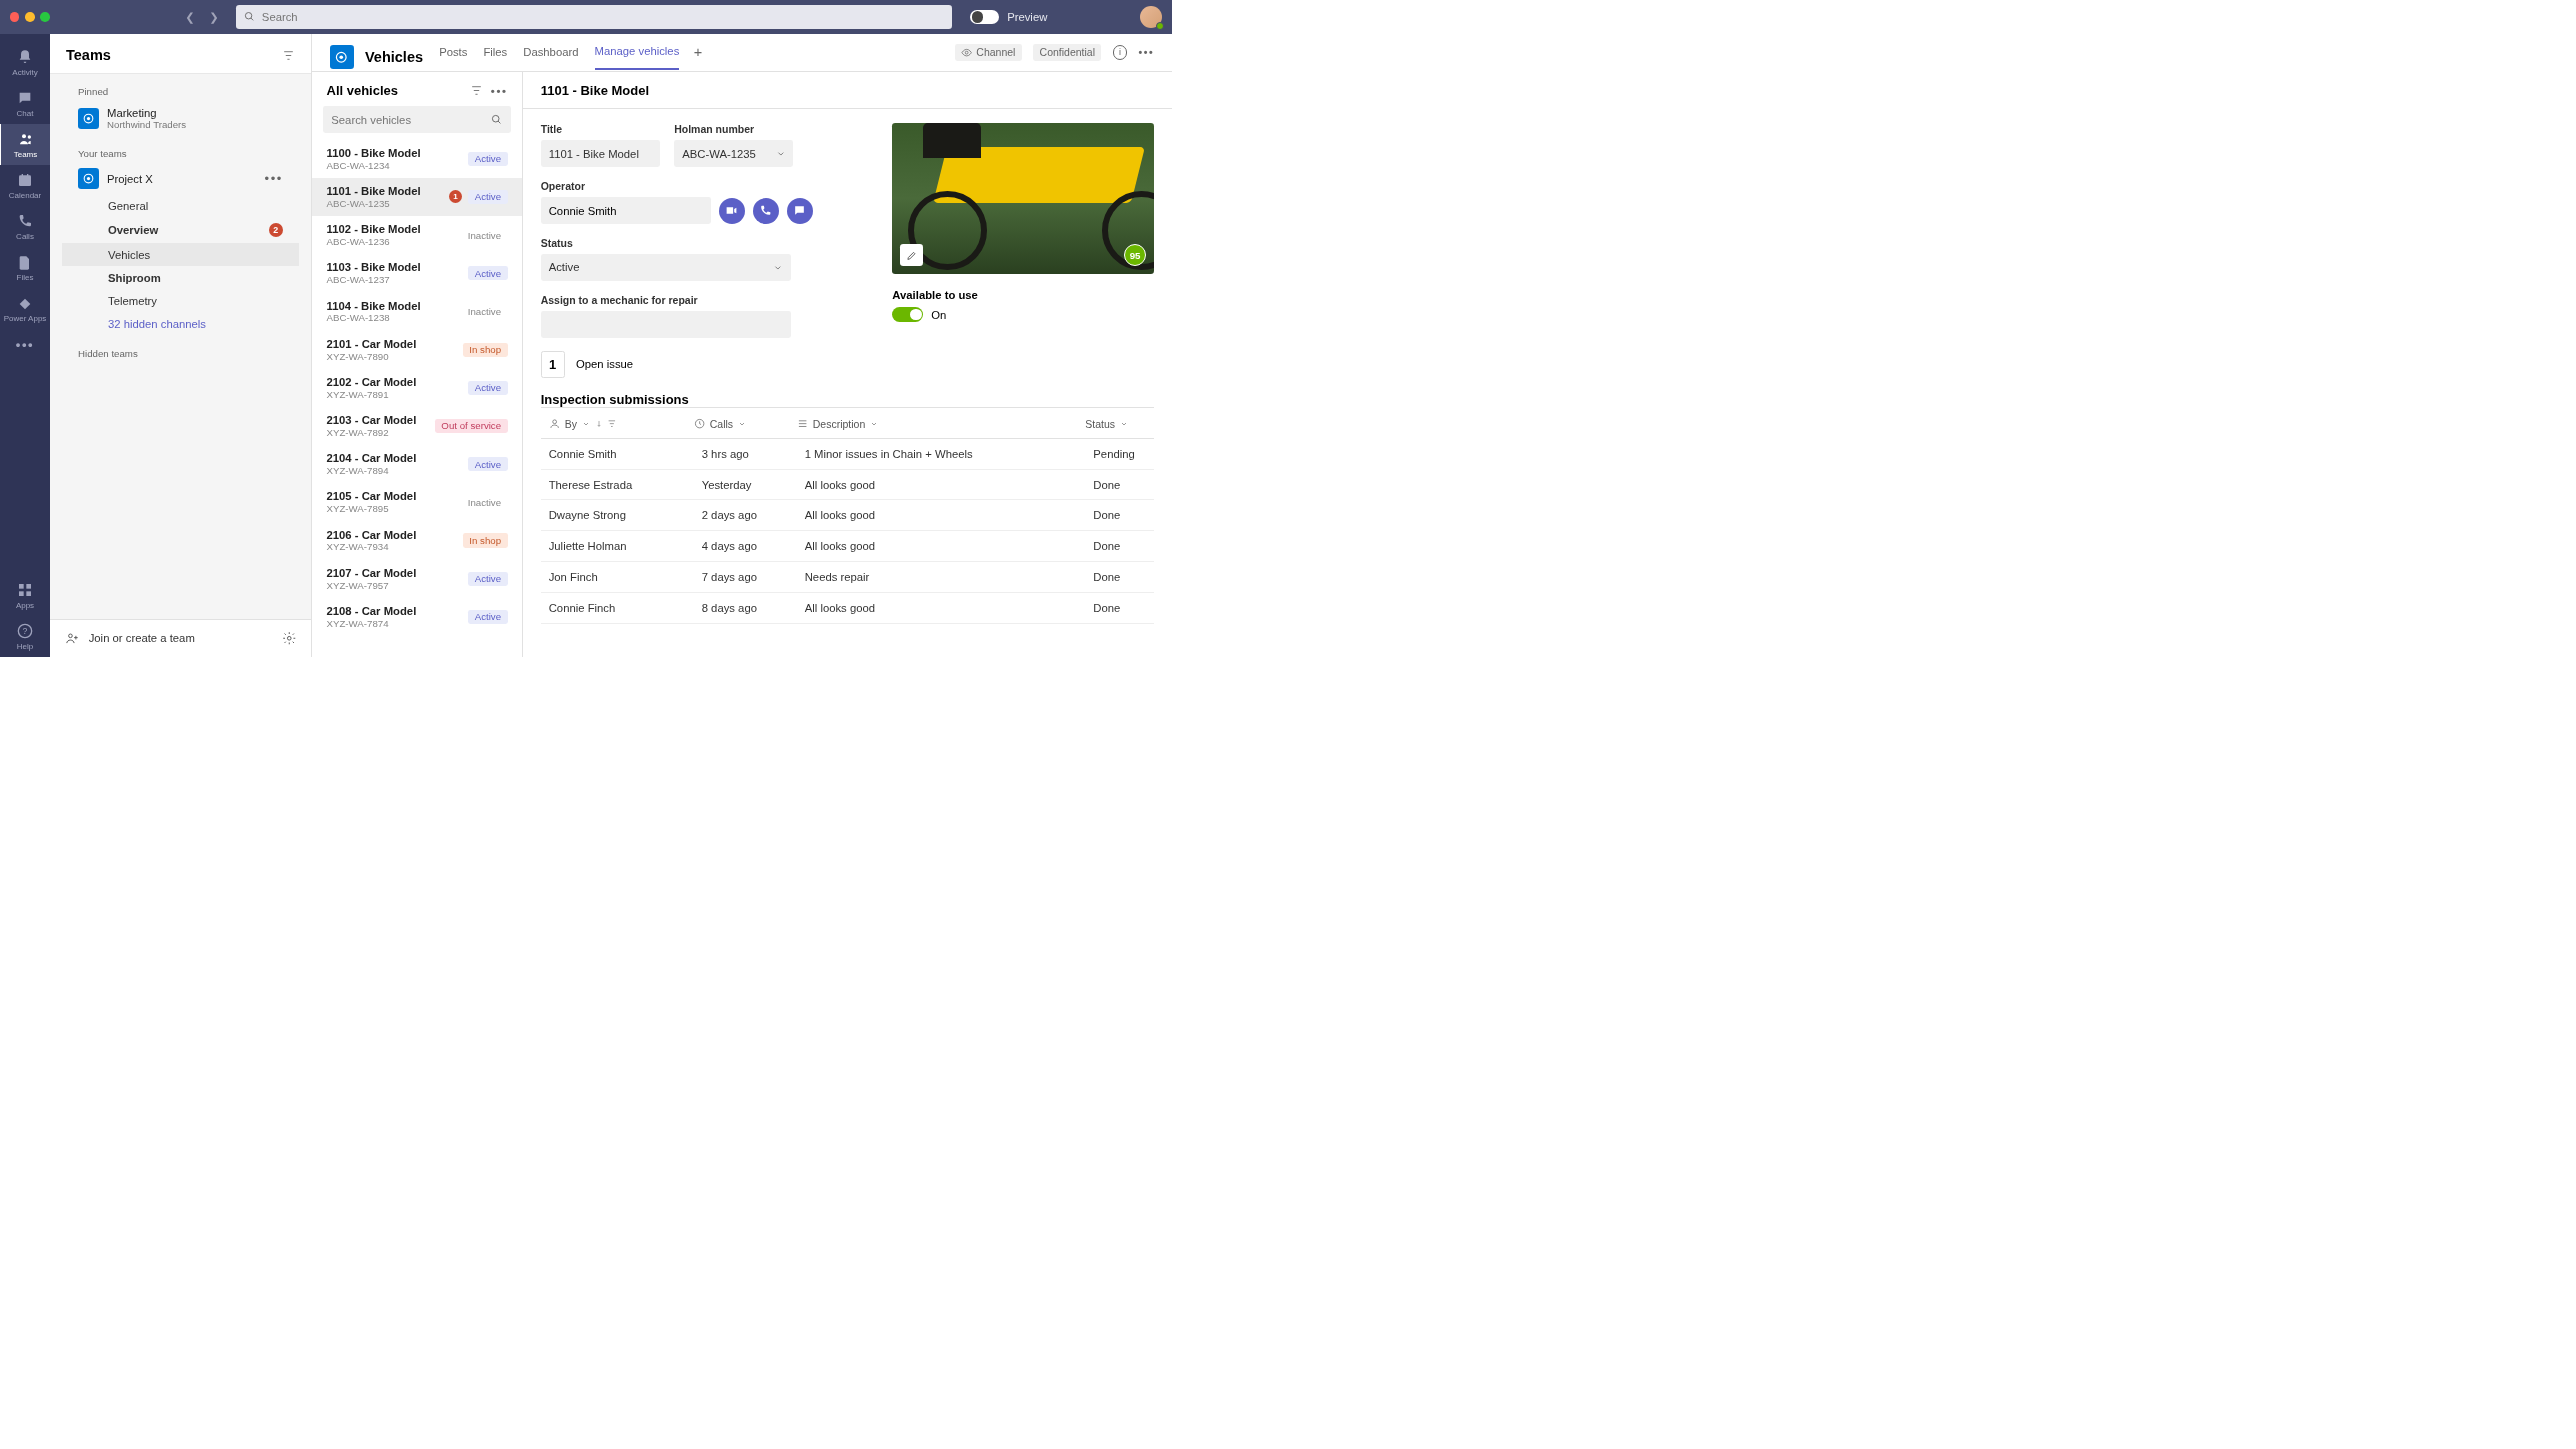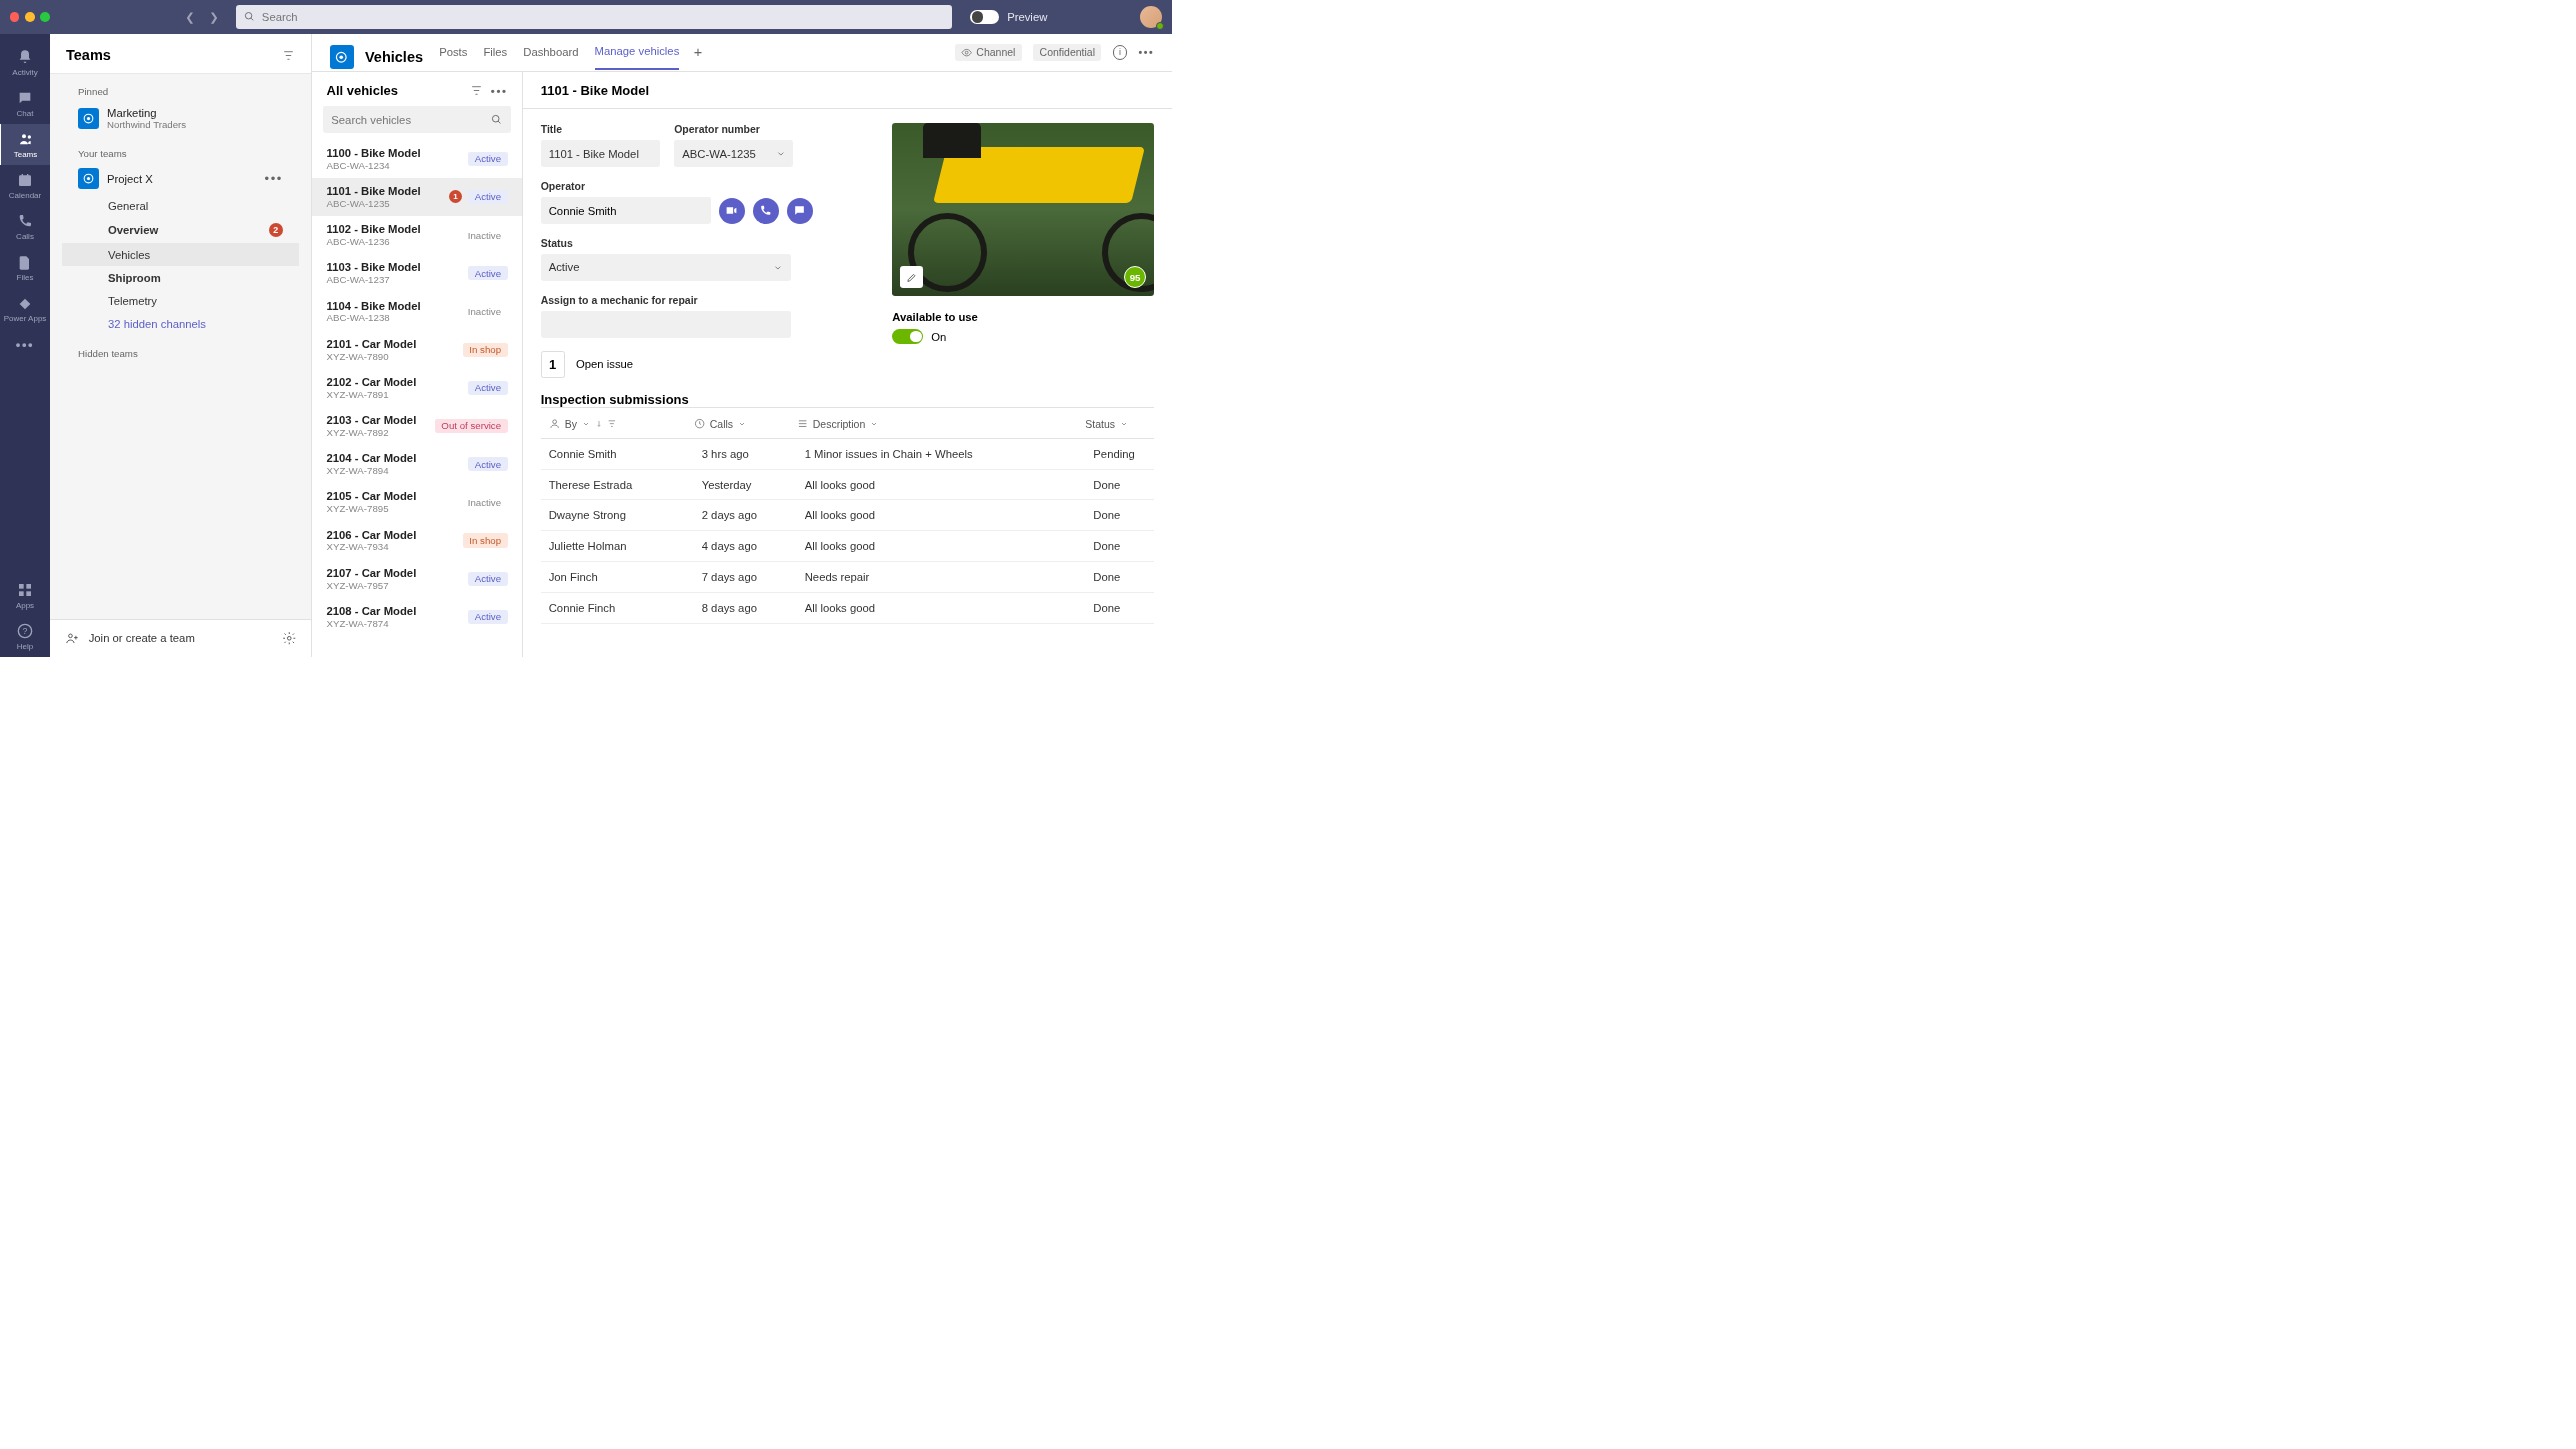--- a/index.html
+++ b/index.html
@@ -113,21 +113,21 @@
 .operator-row { display: flex; align-items: center; gap: 8px; }
 .op-input { flex: 0 0 119px; height: 27px; background: #f0f0f0; border: none; border-radius: 2.4px; padding: 0 8px; font-size: 11.3px; }
 .circle-btn { width: 26px; height: 26px; border-radius: 50%; background: #5b5fc7; display: flex; align-items: center; justify-content: center; cursor: pointer; }
 .circle-btn svg { width: 13px; height: 13px; fill: #fff; }
 .assign-box { width: 250px; height: 27px; background: #f0f0f0; border-radius: 2.4px; }
 .open-issue-row { display: flex; align-items: center; gap: 11.3px; margin-top: 13px; }
 .issue-count { width: 24px; height: 27px; border: 0.8px solid #ddd; border-radius: 2.4px; display: flex; align-items: center; justify-content: center; font-size: 13px; font-weight: 600; }
 .issue-text { font-size: 11.3px; }
 
 .image-col { width: 262px; }
-.veh-image { width: 100%; height: 173px; border-radius: 3.2px; position: relative; overflow: hidden; background: linear-gradient(180deg,#3a5a2a 0%,#4a6a3a 50%,#2a4020 100%); }
+.veh-image { width: 100%; height: 151px; border-radius: 3.2px; position: relative; overflow: hidden; background: linear-gradient(180deg,#3a5a2a 0%,#4a6a3a 50%,#2a4020 100%); }
 .bike-shape { position: absolute; width: 100%; height: 100%; }
 .bike-wheel { position: absolute; bottom: 4.8px; width: 79px; height: 79px; border: 6.4px solid #1a1a16; border-radius: 50%; }
 .bike-wheel.front { right: -27px; }
 .bike-wheel.back { left: 16px; }
 .bike-frame { position: absolute; top: 24px; left: 48px; right: 16px; height: 56px; background: #f0c400; transform: skewX(-14deg); border-radius: 4.8px; }
 .bike-seat { position: absolute; top: 0; left: 31px; width: 58px; height: 35px; background: #1a1a16; border-radius: 4.8px 4.8px 0 0; }
 .edit-pill { position: absolute; bottom: 8px; left: 8px; width: 22.5px; height: 22.5px; background: #fff; border-radius: 3.2px; display: flex; align-items: center; justify-content: center; cursor: pointer; }
 .edit-pill svg { width: 11.3px; height: 11.3px; stroke: #555; fill: none; stroke-width: 2; }
 .score-badge { position: absolute; bottom: 8px; right: 8px; width: 22.5px; height: 22.5px; background: #6bb700; color: #fff; border-radius: 50%; display: flex; align-items: center; justify-content: center; font-size: 9.7px; font-weight: 700; border: 1.6px solid #fff; }
 .avail-label { font-size: 11.3px; font-weight: 600; width: 100%; margin-bottom: 6.4px; }
@@ -509,21 +509,21 @@
         <div class="detail-header">1101 - Bike Model</div>
         <div class="detail-body">
           <div class="detail-top">
             <div class="detail-fields">
               <div class="field-row">
                 <div class="field" style="flex:0 0 119px;">
                   <div class="field-label">Title</div>
                   <input class="field-input" value="1101 - Bike Model" style="">
                 </div>
                 <div class="field" style="flex:0 0 119px;">
-                  <div class="field-label">Operator number</div>
+                  <div class="field-label">Holman number</div>
                   <div class="field-select">
                     <span>ABC-WA-1235</span>
                     <svg class="chev" viewBox="0 0 24 24">
                         <polyline points="6 9 12 15 18 9"></polyline>
                       </svg>
                   </div>
                 </div>
               </div>
               <div class="field">
                 <div class="field-label">Operator</div>

